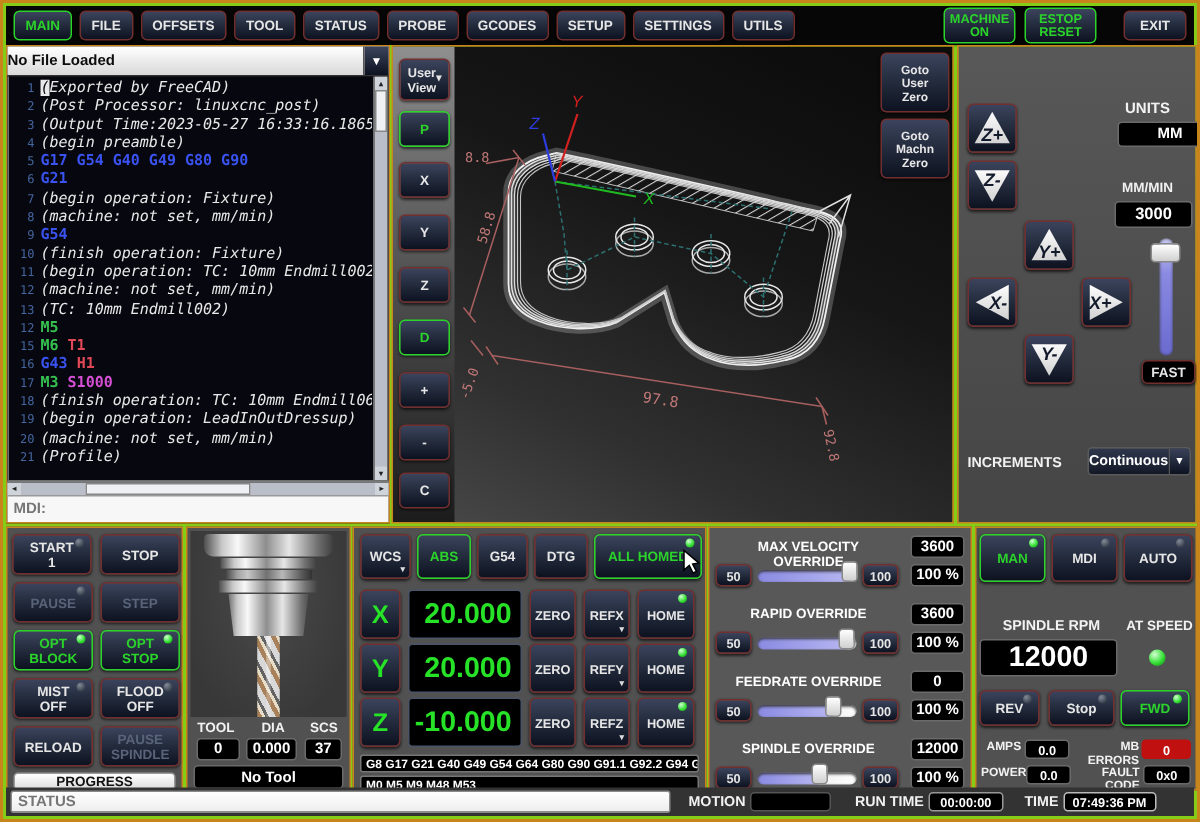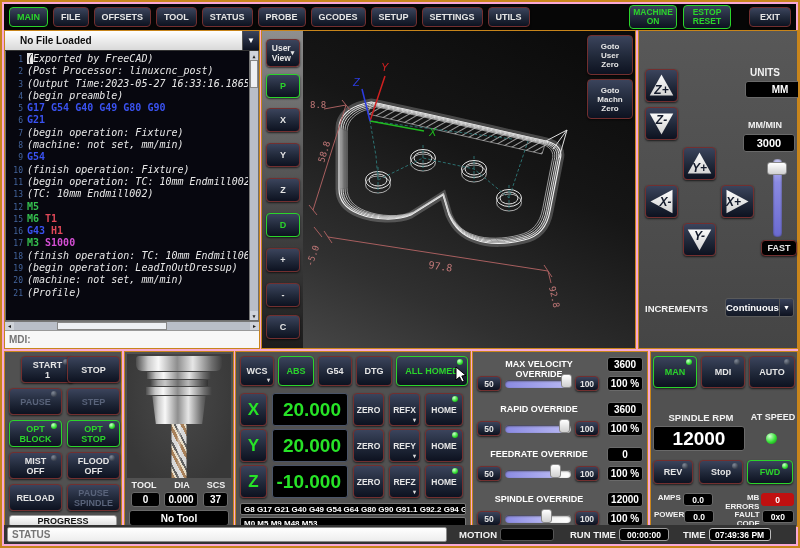--- a/index.html
+++ b/index.html
@@ -1,17 +1,17 @@
 <!DOCTYPE html>
 <html><head>
 <meta charset="utf-8">
 <style>
   html,body{margin:0;padding:0;background:#222;}
   *{box-sizing:border-box;}
-  .window{position:relative;width:800px;height:548px;background:#f9a8d4;border:2px solid #c8851b;font-family:"Liberation Sans",sans-serif;overflow:hidden;}
+  .window{position:relative;width:800px;height:548px;background:#84cc16;border:2px solid #c8851b;font-family:"Liberation Sans",sans-serif;overflow:hidden;}
   
   .btn{position:relative;display:flex;align-items:center;justify-content:center;text-align:center;
        background:linear-gradient(180deg,#3b445c 0%,#202839 55%,#0d1220 100%);
        border:1px solid #722f2f;border-radius:4px;color:#e6e6e6;
        font:bold 9px "Liberation Sans",sans-serif;line-height:10px;white-space:pre-line;
        box-shadow:0 1px 2px rgba(0,0,0,.65);cursor:default;}
   .btn.act{border-color:#2bd42b;color:#2bd42b;}
   .btn.dis{color:#59637a;}
   .led{position:absolute;top:2px;right:4px;width:6px;height:6px;border-radius:50%;
        background:radial-gradient(circle at 35% 30%,#828a98,#39404d 70%);}
@@ -23,21 +23,21 @@
   .lbl{color:#f2f2f2;font:bold 10px "Liberation Sans",sans-serif;}
   
   .menubar{position:absolute;left:2px;top:2px;right:2px;height:26px;background:#060606;
            display:flex;align-items:center;gap:5px;padding:0 5px;}
   .menubar .mbtn{height:20px;padding:0 7px;}
   .menubar .mbtn2{height:24px;padding:0 4px;font-size:8.5px;line-height:9px;}
   .spacer{flex:1;}
   
   .gcode-panel{left:2px;top:28px;width:256px;height:319px;display:flex;flex-direction:column;background:#1a1a1a;}
   .fileselect{height:20px;display:flex;align-items:stretch;border-bottom:1px solid #333;background:linear-gradient(#ffffff,#d9d9d9);}
-  .fileselect .fstext{flex:1;display:flex;align-items:center;padding-left:15px;color:#0d0d0d;font:bold 10px "Liberation Sans",sans-serif;}
+  .fileselect .fstext{flex:1;display:flex;align-items:center;padding-left:0;color:#0d0d0d;font:bold 10px "Liberation Sans",sans-serif;}
   .fileselect .fsarrow{width:17px;background:linear-gradient(#3b445c,#0d1220);border-left:1px solid #555;
         color:#fff;display:flex;align-items:center;justify-content:center;font-size:8px;}
   .codearea{flex:1;position:relative;background:#07070f;overflow:hidden;border:1px solid #6f6f6f;border-top:none;
             font:italic 10px "DejaVu Sans Mono",monospace;padding:2px 10px 0 2px;}
   .gline{height:12.3px;line-height:12.3px;white-space:pre;overflow:hidden;}
   .lnum{display:inline-block;width:15px;text-align:right;margin-right:4px;color:#44659e;font-style:normal;font-size:8px;}
   .sc{color:#e8e8e8;}
   .sg{color:#3a52f0;font-style:normal;font-weight:bold;}
   .sm{color:#35c04f;font-style:normal;font-weight:bold;}
   .st{color:#e04858;font-style:normal;font-weight:bold;}
@@ -152,20 +152,21 @@
           <div class="gline"><span class="lnum">2</span><span class="sc">(Post Processor: linuxcnc_post)</span></div>
           <div class="gline"><span class="lnum">3</span><span class="sc">(Output Time:2023-05-27 16:33:16.1865</span></div>
           <div class="gline"><span class="lnum">4</span><span class="sc">(begin preamble)</span></div>
           <div class="gline"><span class="lnum">5</span><span class="sg">G17 G54 G40 G49 G80 G90</span></div>
           <div class="gline"><span class="lnum">6</span><span class="sg">G21</span></div>
           <div class="gline"><span class="lnum">7</span><span class="sc">(begin operation: Fixture)</span></div>
           <div class="gline"><span class="lnum">8</span><span class="sc">(machine: not set, mm/min)</span></div>
           <div class="gline"><span class="lnum">9</span><span class="sg">G54</span></div>
           <div class="gline"><span class="lnum">10</span><span class="sc">(finish operation: Fixture)</span></div>
           <div class="gline"><span class="lnum">11</span><span class="sc">(begin operation: TC: 10mm Endmill002</span></div>
+          <div class="gline"><span class="lnum">12</span><span class="sc">(machine: not set, mm/min)</span></div>
           <div class="gline"><span class="lnum">13</span><span class="sc">(TC: 10mm Endmill002)</span></div>
           <div class="gline"><span class="lnum">12</span><span class="sm">M5</span></div>
           <div class="gline"><span class="lnum">15</span><span class="sm">M6 </span><span class="st">T1</span></div>
           <div class="gline"><span class="lnum">16</span><span class="sg">G43 </span><span class="st">H1</span></div>
           <div class="gline"><span class="lnum">17</span><span class="sm">M3 </span><span class="ss">S1000</span></div>
           <div class="gline"><span class="lnum">18</span><span class="sc">(finish operation: TC: 10mm Endmill06</span></div>
           <div class="gline"><span class="lnum">19</span><span class="sc">(begin operation: LeadInOutDressup)</span></div>
           <div class="gline"><span class="lnum">20</span><span class="sc">(machine: not set, mm/min)</span></div>
           <div class="gline"><span class="lnum">21</span><span class="sc">(Profile)</span></div>
         </div>
@@ -295,21 +296,21 @@
     <div class="btn abs" style="left:122px;top:209px;width:36px;height:16px;background:#000;">FAST</div>
     <div class="abs lbl" style="left:6px;top:272px;font-size:9.5px;">INCREMENTS</div>
     <div class="dropdown" style="left:86px;top:267px;width:69px;height:19px;">
       <div class="ddtext">Continuous</div>
       <div class="ddarrow">▼</div>
     </div>
   </div>
 
   <div class="panel run-panel">
     <div id="runBtns">
-        <div class="rbtn btn" style="left: 16px; top: 4px; text-align: center;">START
+        <div class="rbtn btn" style="left: 3px; top: 4px; text-align: center;">START
 1<div class="led"></div></div>
         <div class="rbtn btn" style="left: 62px; top: 4px;">STOP</div>
         <div class="rbtn btn dis" style="left: 4px; top: 36px;">PAUSE<div class="led"></div></div>
         <div class="rbtn btn dis" style="left: 62px; top: 36px;">STEP</div>
         <div class="rbtn btn act" style="left: 4px; top: 68px;">OPT
 BLOCK<div class="led on"></div></div>
         <div class="rbtn btn act" style="left: 62px; top: 68px;">OPT
 STOP<div class="led on"></div></div>
         <div class="rbtn btn" style="left: 4px; top: 100px;">MIST
 OFF<div class="led"></div></div>

